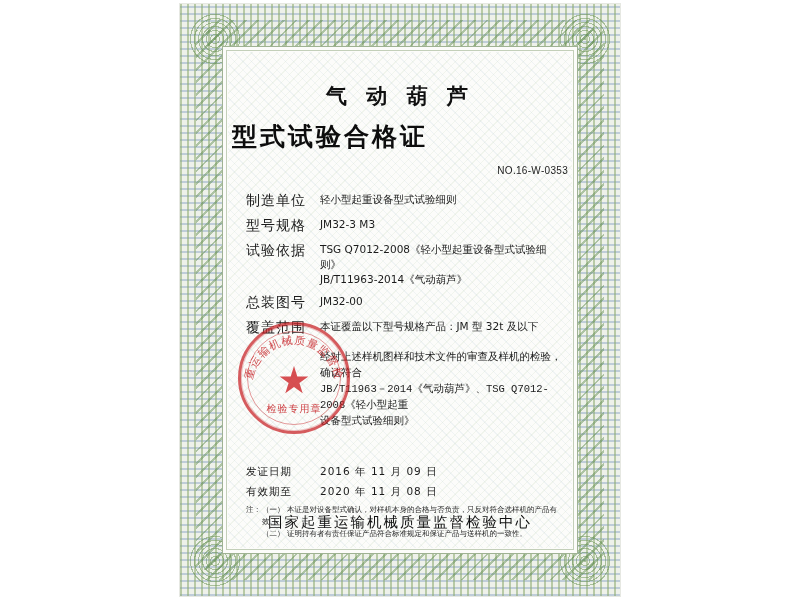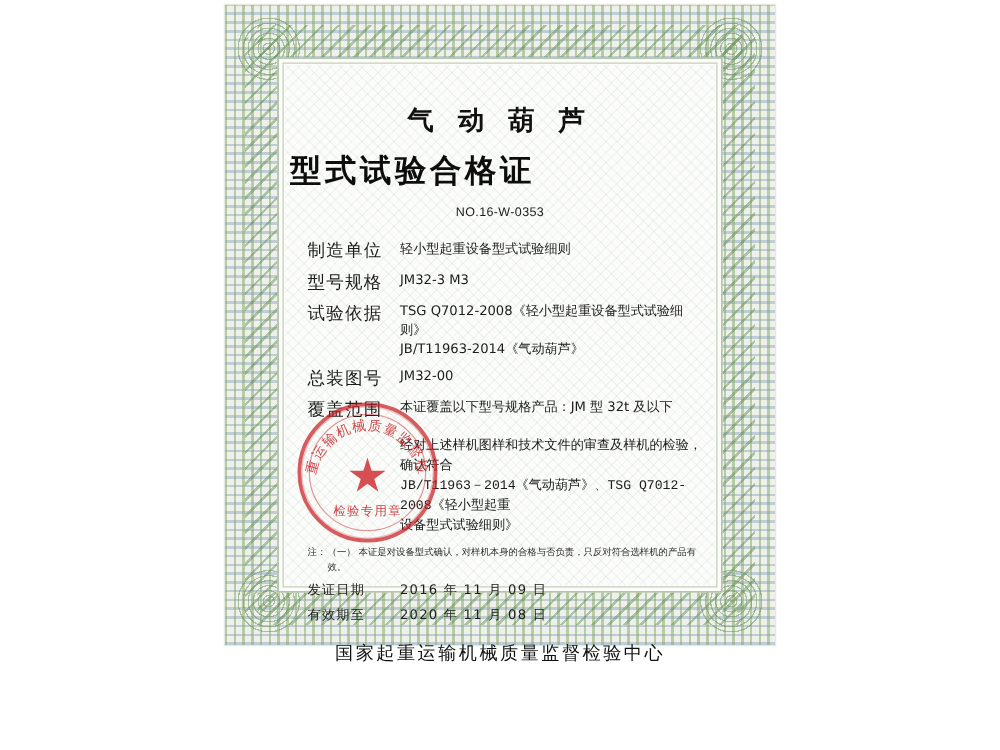--- a/index.html
+++ b/index.html
@@ -18,21 +18,21 @@
     background: #ffffff;
     overflow: hidden;
   }
 
   
   #certificate {
     position: absolute;
     left: 180px;
     top: 4px;
     width: 440px;
-    height: 512px;
+    height: 592px;
     background: #f4f6f1;
     box-shadow: 0 0 0 1px #e6e8e2;
   }
 
   
   #border-outer {
     position: absolute;
     inset: 0;
     background:
       repeating-linear-gradient(90deg,
@@ -133,21 +133,21 @@
   .title-sub {
     text-align: left;
     font-family: "DejaVu Sans", sans-serif;
     font-size: 25px;
     font-weight: bold;
     letter-spacing: 3px;
     margin-top: 10px;
     color: #0d0d0d;
   }
   .cert-no {
-    text-align: center;
+    text-align: right;
     font-size: 10px;
     margin-top: 12px;
     letter-spacing: 0.3px;
     color: #1b1b1b;
   }
 
   .fields {
     margin-top: 16px;
     padding-left: 14px;
     padding-right: 6px;
@@ -371,20 +371,27 @@
       </div>
 
       <div class="issuer">国家起重运输机械质量监督检验中心</div>
 
       <div class="notes">
         <div class="notes-row">
           <div class="notes-tag">注：</div>
           <div class="notes-body">
             <span>（一）</span>
             <span>本证是对设备型式确认，对样机本身的合格与否负责，只反对符合选样机的产品有效。</span>
+          </div>
+        </div>
+        <div class="notes-row">
+          <div class="notes-tag"></div>
+          <div class="notes-body">
+            <span>（二）</span>
+            <span>证明持有者有责任保证产品符合标准规定和保证产品与送样机的一致性。</span>
           </div>
         </div>
       </div>
 
     </div>
 
     <div id="seal">
       <div class="ring"></div>
       <div class="ring2"></div>
       <svg class="arc-text" viewBox="0 0 112 112">

